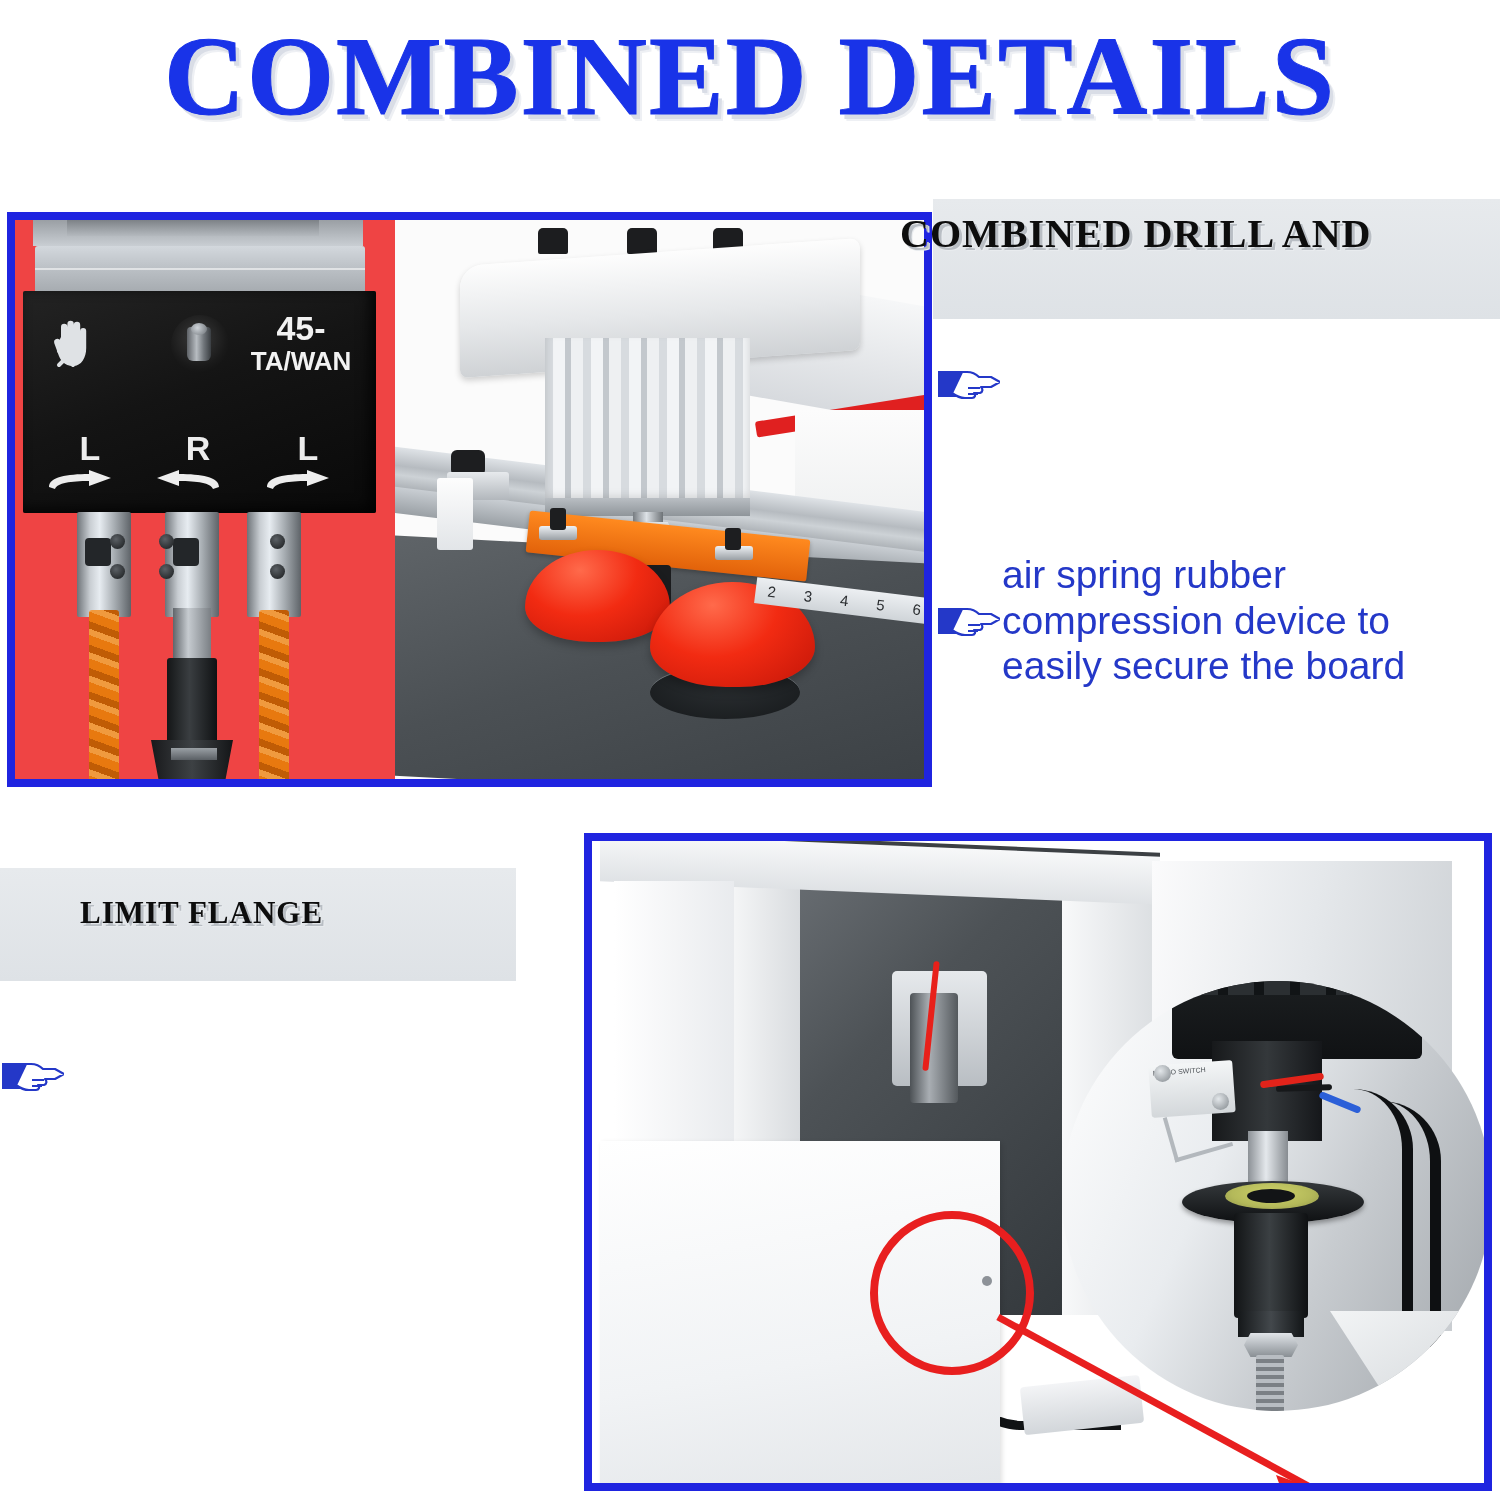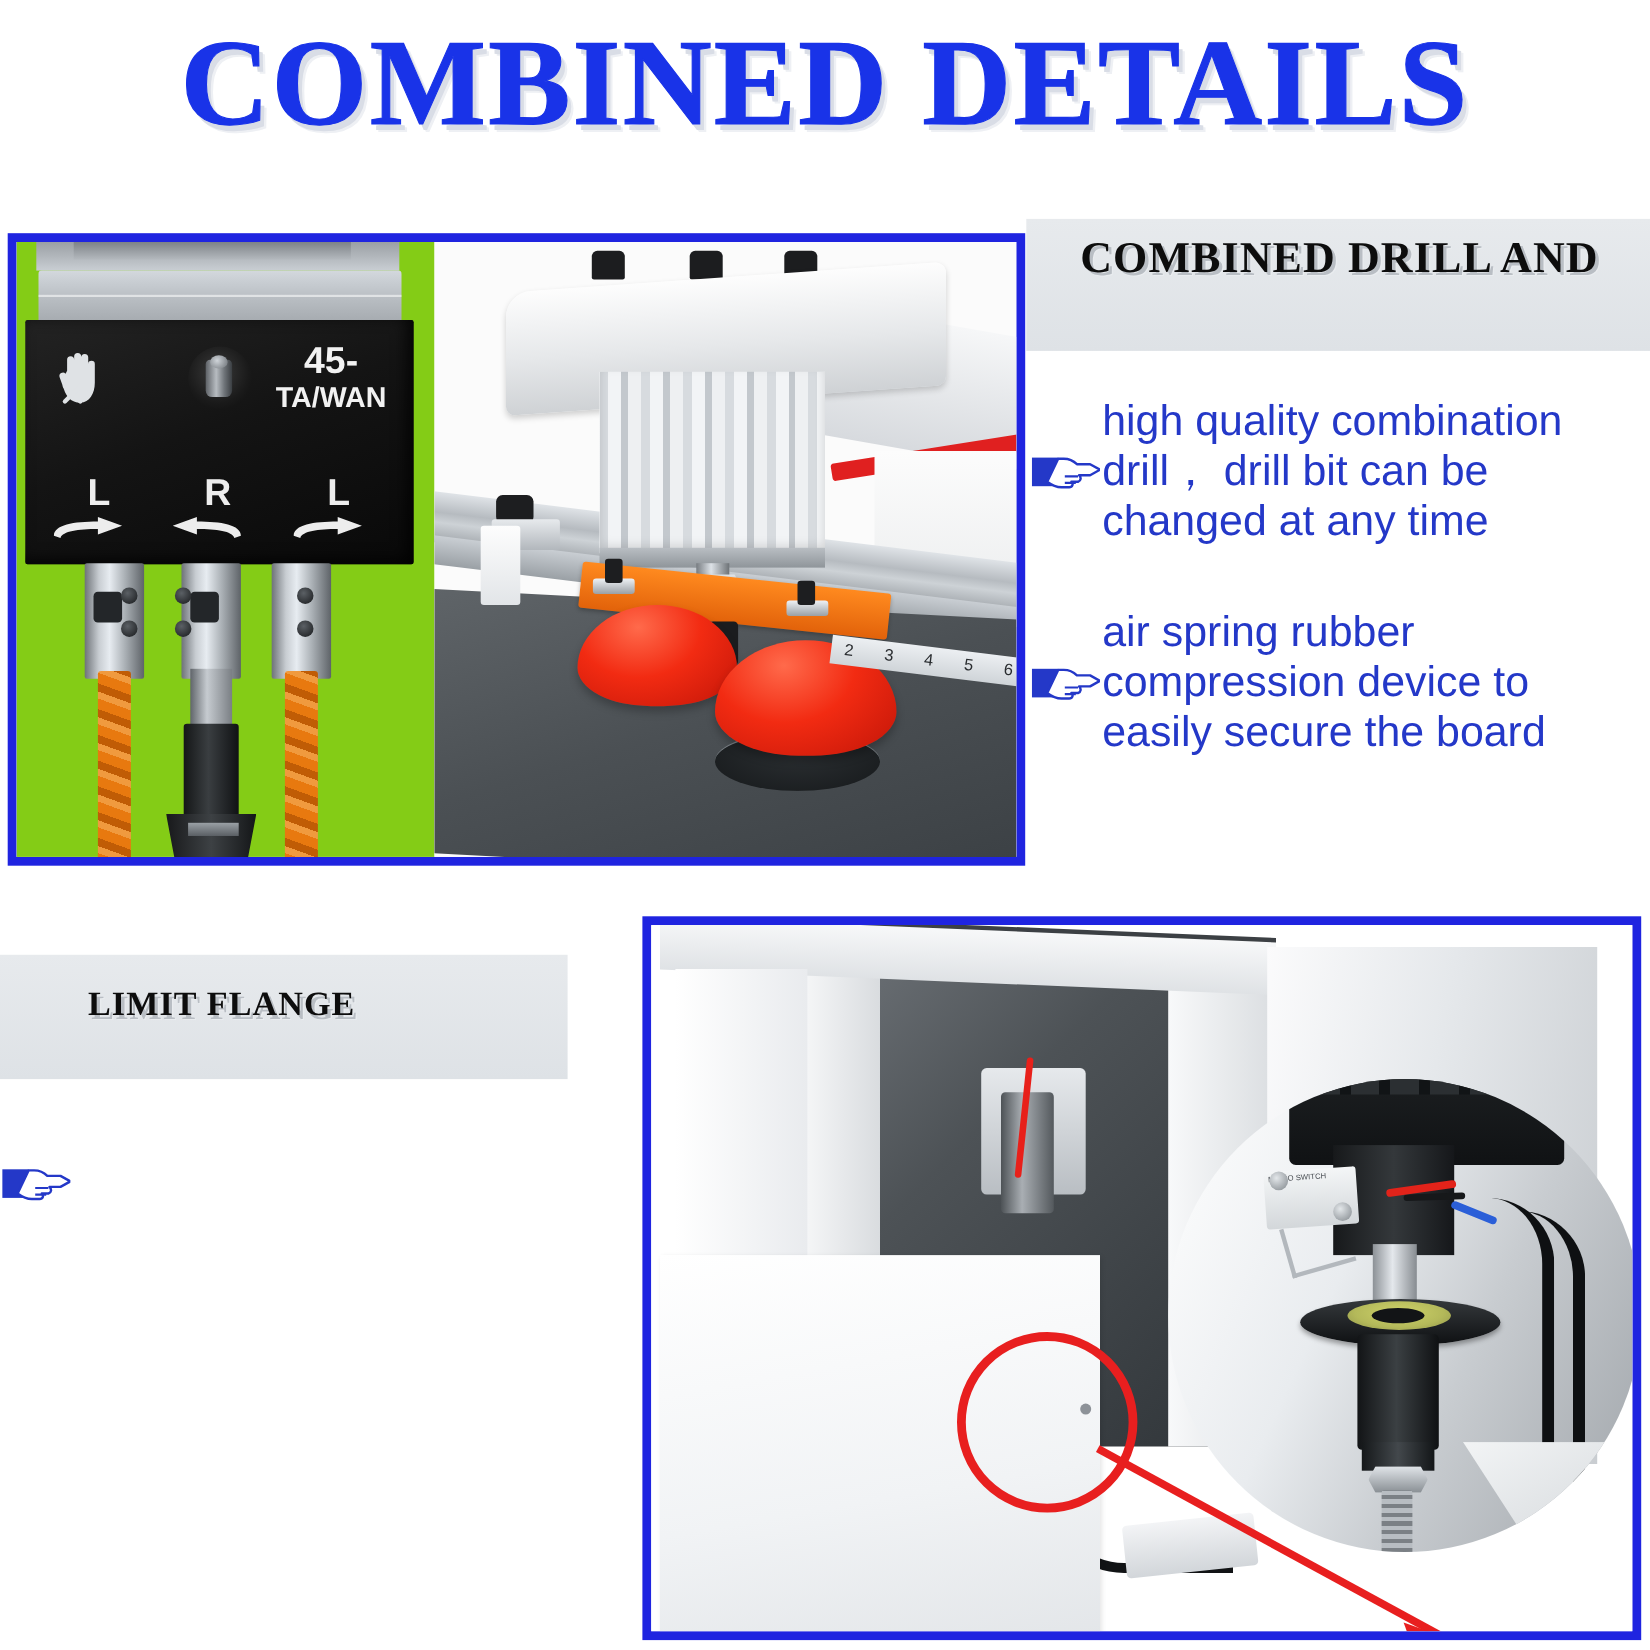--- a/index.html
+++ b/index.html
@@ -43,21 +43,21 @@
   }
 
   
   #photo-top { left: 7px; top: 212px; width: 925px; height: 575px; }
 
   .photo-inner { position: absolute; inset: 0; overflow: hidden; }
 
   
   .drillhead-pane {
     position: absolute; left: 0; top: 0; width: 380px; height: 100%;
-    background: #84cc16;
+    background: #ef4444;
   }
   .dh-topflange {
     position: absolute; left: 18px; top: 0px; width: 330px; height: 26px;
     background: linear-gradient(#9a9fa4, #c9ced3);
   }
   .dh-collar {
     position: absolute; left: 52px; top: 0px; width: 252px; height: 16px;
     background: linear-gradient(#7d8287, #b4b9be);
   }
   .dh-plate {
@@ -272,21 +272,21 @@
 
   .banner-title {
     font-family: "Liberation Serif", serif;
     font-weight: bold;
     color: #0d0d0d;
     text-shadow: 3px 3px 0 #b9bec4, 4px 4px 0 #e9ecef;
     white-space: nowrap;
     letter-spacing: 1px;
   }
   #heading-top-right {
-    position: absolute; left: 982px; top: 210px;
+    position: absolute; left: 900px; top: 210px;
     font-size: 40px; line-height: 1.22;
   }
   #heading-bottom-left {
     position: absolute; left: 80px; top: 896px;
     font-size: 31px; line-height: 1.1;
   }
 
   
   .bullet-row { position: absolute; display: flex; align-items: center; }
   .hand-icon { flex: 0 0 auto; width: 62px; height: 46px; margin-right: 2px; }
@@ -581,23 +581,20 @@
 <div class="banner-title" id="heading-top-right">
   <div>COMBINED DRILL AND</div>
 </div>
 
 <div class="bullet-row" id="bullet-1">
   <svg class="hand-icon" viewBox="0 0 62 46">
     <rect x="0" y="11" width="24" height="26" fill="#2438c8"></rect>
     <path d="M24 12 h5 c5 0 9 2 12 5 h12 l9 5 -9 5 h-10 c2 2 2 5 -1 6 h-6 c2 2 1 5 -2 5 h-7 c-5 0 -9 -2 -13 -5 z" fill="#ffffff" stroke="#2438c8" stroke-width="2.2" stroke-linejoin="round"></path>
     <path d="M30 28 h12 M30 34 h10" stroke="#2438c8" stroke-width="2" fill="none"></path>
   </svg>
-  <div class="bullet-text">high quality combination
-drill， drill bit can be
-changed at any time</div>
 </div>
 
 <div class="bullet-row" id="bullet-2">
   <svg class="hand-icon" viewBox="0 0 62 46">
     <rect x="0" y="11" width="24" height="26" fill="#2438c8"></rect>
     <path d="M24 12 h5 c5 0 9 2 12 5 h12 l9 5 -9 5 h-10 c2 2 2 5 -1 6 h-6 c2 2 1 5 -2 5 h-7 c-5 0 -9 -2 -13 -5 z" fill="#ffffff" stroke="#2438c8" stroke-width="2.2" stroke-linejoin="round"></path>
     <path d="M30 28 h12 M30 34 h10" stroke="#2438c8" stroke-width="2" fill="none"></path>
   </svg>
   <div class="bullet-text">air spring rubber
 compression device to

